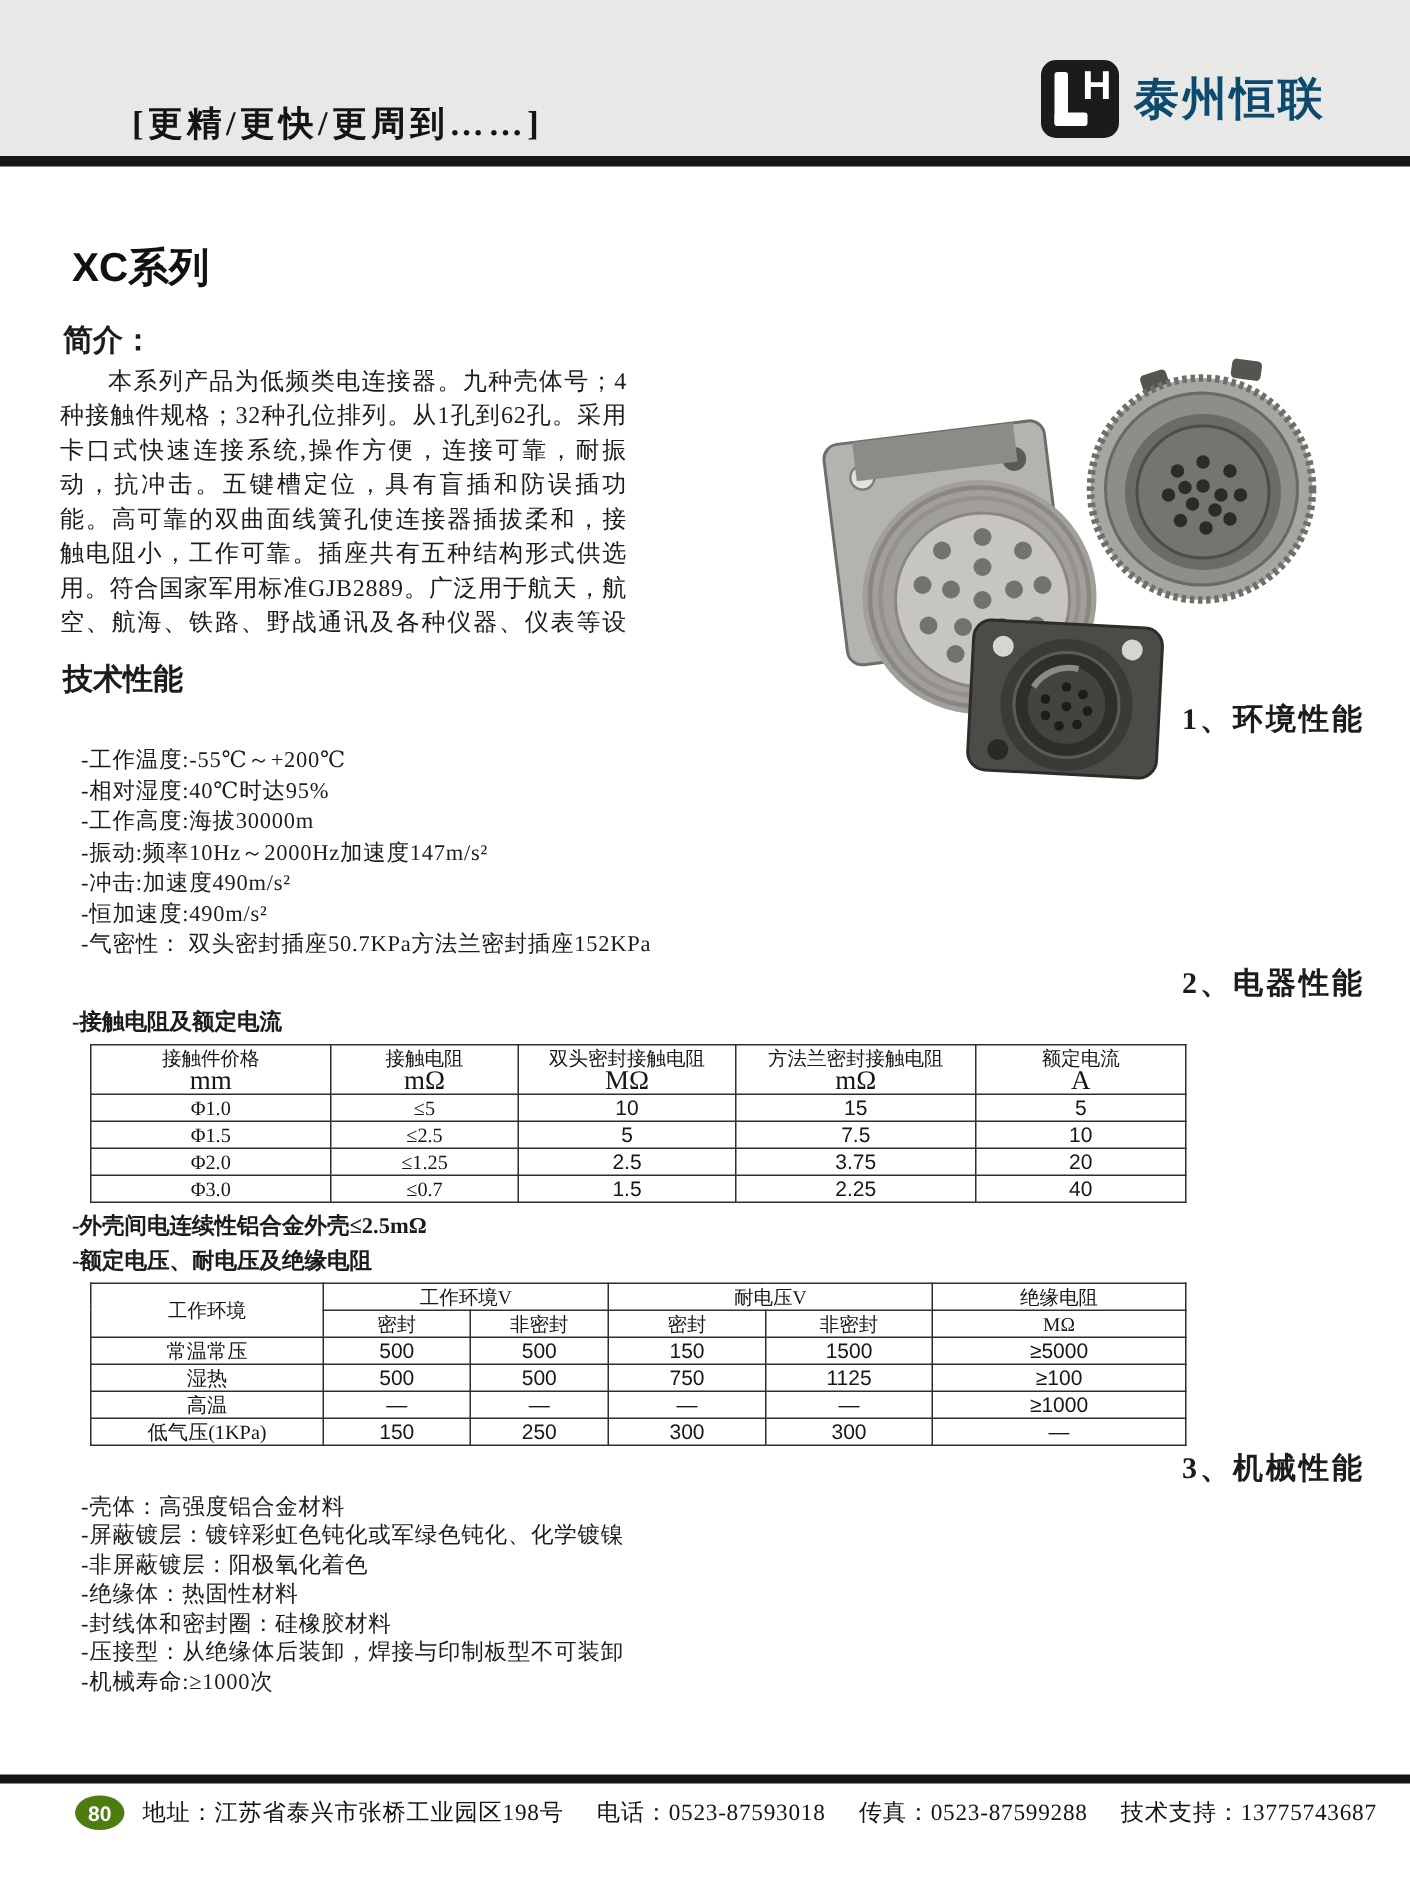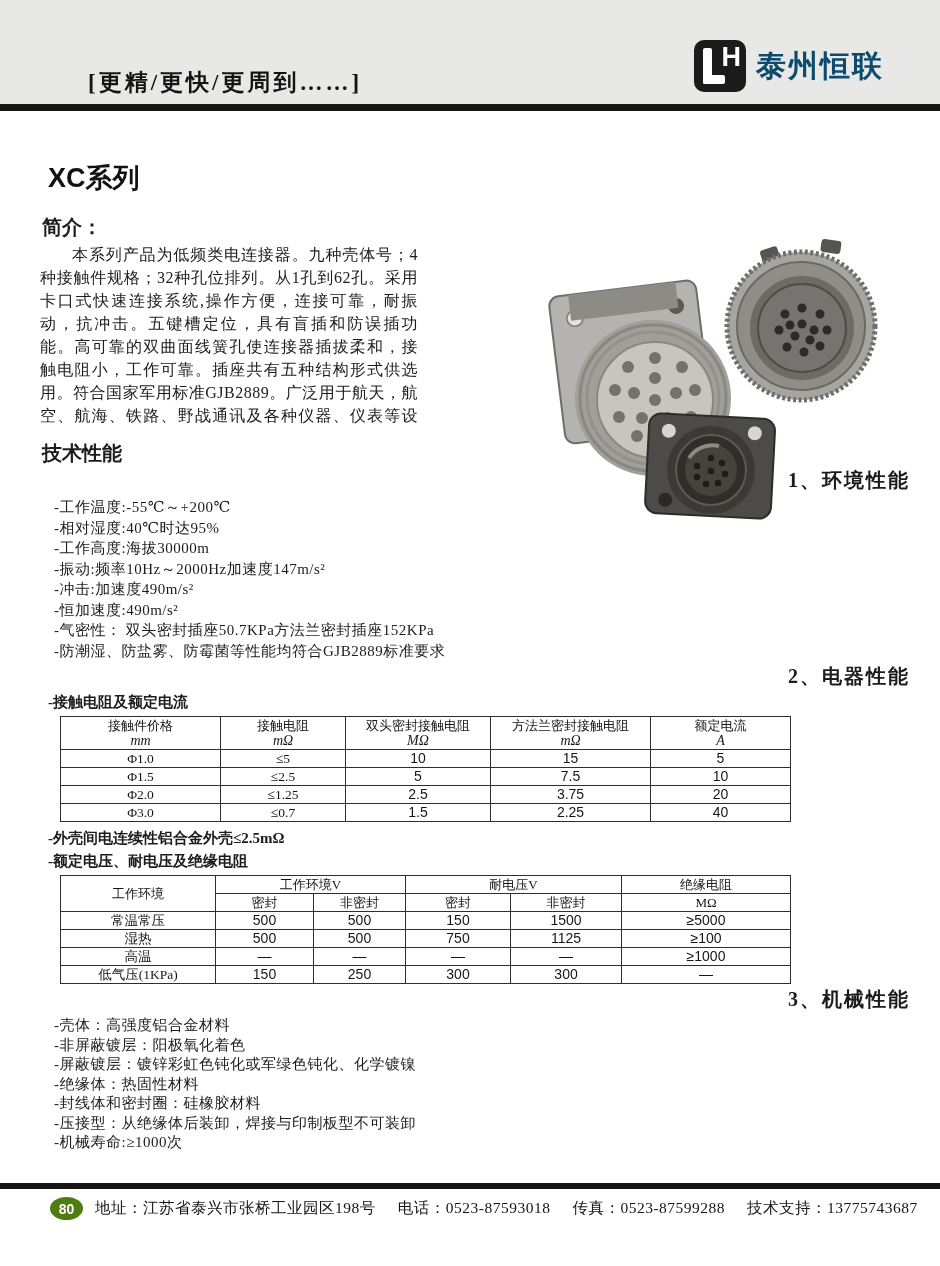--- a/index.html
+++ b/index.html
@@ -56,21 +56,21 @@
   .note-line{margin:7px 0 0 8px;font-weight:700;font-size:15px;line-height:19px;}
   table.tbl{
     border-collapse:collapse;table-layout:fixed;width:730px;margin:4px 0 0 20px;
     font-size:13.5px;
   }
   table.tbl td{
     border:1px solid #2e2e2e;text-align:center;vertical-align:middle;
     padding:1px 2px;line-height:15px;color:#161616;
   }
   .hcell{font-size:13px;}
-  .hcell .unit{display:block;font-size:14px;font-style:italic;}
+  .hcell .unit{display:block;font-size:18px;}
   .num{font-family:"Liberation Sans","DejaVu Sans",sans-serif;font-size:14px;}
   .rowhead{font-size:13.5px;}
   .tall td{padding:4px 2px;}
   .mech-list{margin:4px 0 0 14px;max-height:160px;overflow:hidden;}
   .mech-line{font-size:15px;line-height:19.5px;letter-spacing:0.5px;}
   
   .ftr-bar{position:absolute;left:0;top:1183px;width:940px;height:6px;background:#161616;}
   .ftr{
     position:absolute;left:50px;top:1197px;width:860px;display:flex;align-items:center;
     gap:0;font-size:15.5px;color:#141414;
@@ -197,21 +197,20 @@
 
     <div class="sub-h">1、环境性能</div>
     <div class="spec-list">
       <div class="spec-line">-工作温度:-55℃～+200℃</div>
       <div class="spec-line">-相对湿度:40℃时达95%</div>
       <div class="spec-line">-工作高度:海拔30000m</div>
       <div class="spec-line">-振动:频率10Hz～2000Hz加速度147m/s²</div>
       <div class="spec-line">-冲击:加速度490m/s²</div>
       <div class="spec-line">-恒加速度:490m/s²</div>
       <div class="spec-line">-气密性： 双头密封插座50.7KPa方法兰密封插座152KPa</div>
-      <div class="spec-line">-防潮湿、防盐雾、防霉菌等性能均符合GJB2889标准要求</div>
     </div>
 
     <div class="sub-h">2、电器性能</div>
     <div class="tbl-label">-接触电阻及额定电流</div>
 
     <table class="tbl">
       <colgroup>
         <col style="width:160px">
           <col style="width:125px">
           <col style="width:145px">
@@ -314,22 +313,22 @@
         <td class="num">300</td>
         <td class="num">300</td>
         <td class="num">—</td>
       </tr>
     </tbody>
       </table>
 
     <div class="sub-h">3、机械性能</div>
     <div class="mech-list">
       <div class="mech-line">-壳体：高强度铝合金材料</div>
+      <div class="mech-line">-屏蔽镀层：镀锌彩虹色钝化或军绿色钝化、化学镀镍</div>
       <div class="mech-line">-非屏蔽镀层：阳极氧化着色</div>
-      <div class="mech-line">-屏蔽镀层：镀锌彩虹色钝化或军绿色钝化、化学镀镍</div>
       <div class="mech-line">-绝缘体：热固性材料</div>
       <div class="mech-line">-封线体和密封圈：硅橡胶材料</div>
       <div class="mech-line">-压接型：从绝缘体后装卸，焊接与印制板型不可装卸</div>
       <div class="mech-line">-机械寿命:≥1000次</div>
     </div>
 
   </div>
 
   <div class="ftr-bar"></div>
   <div class="ftr">

